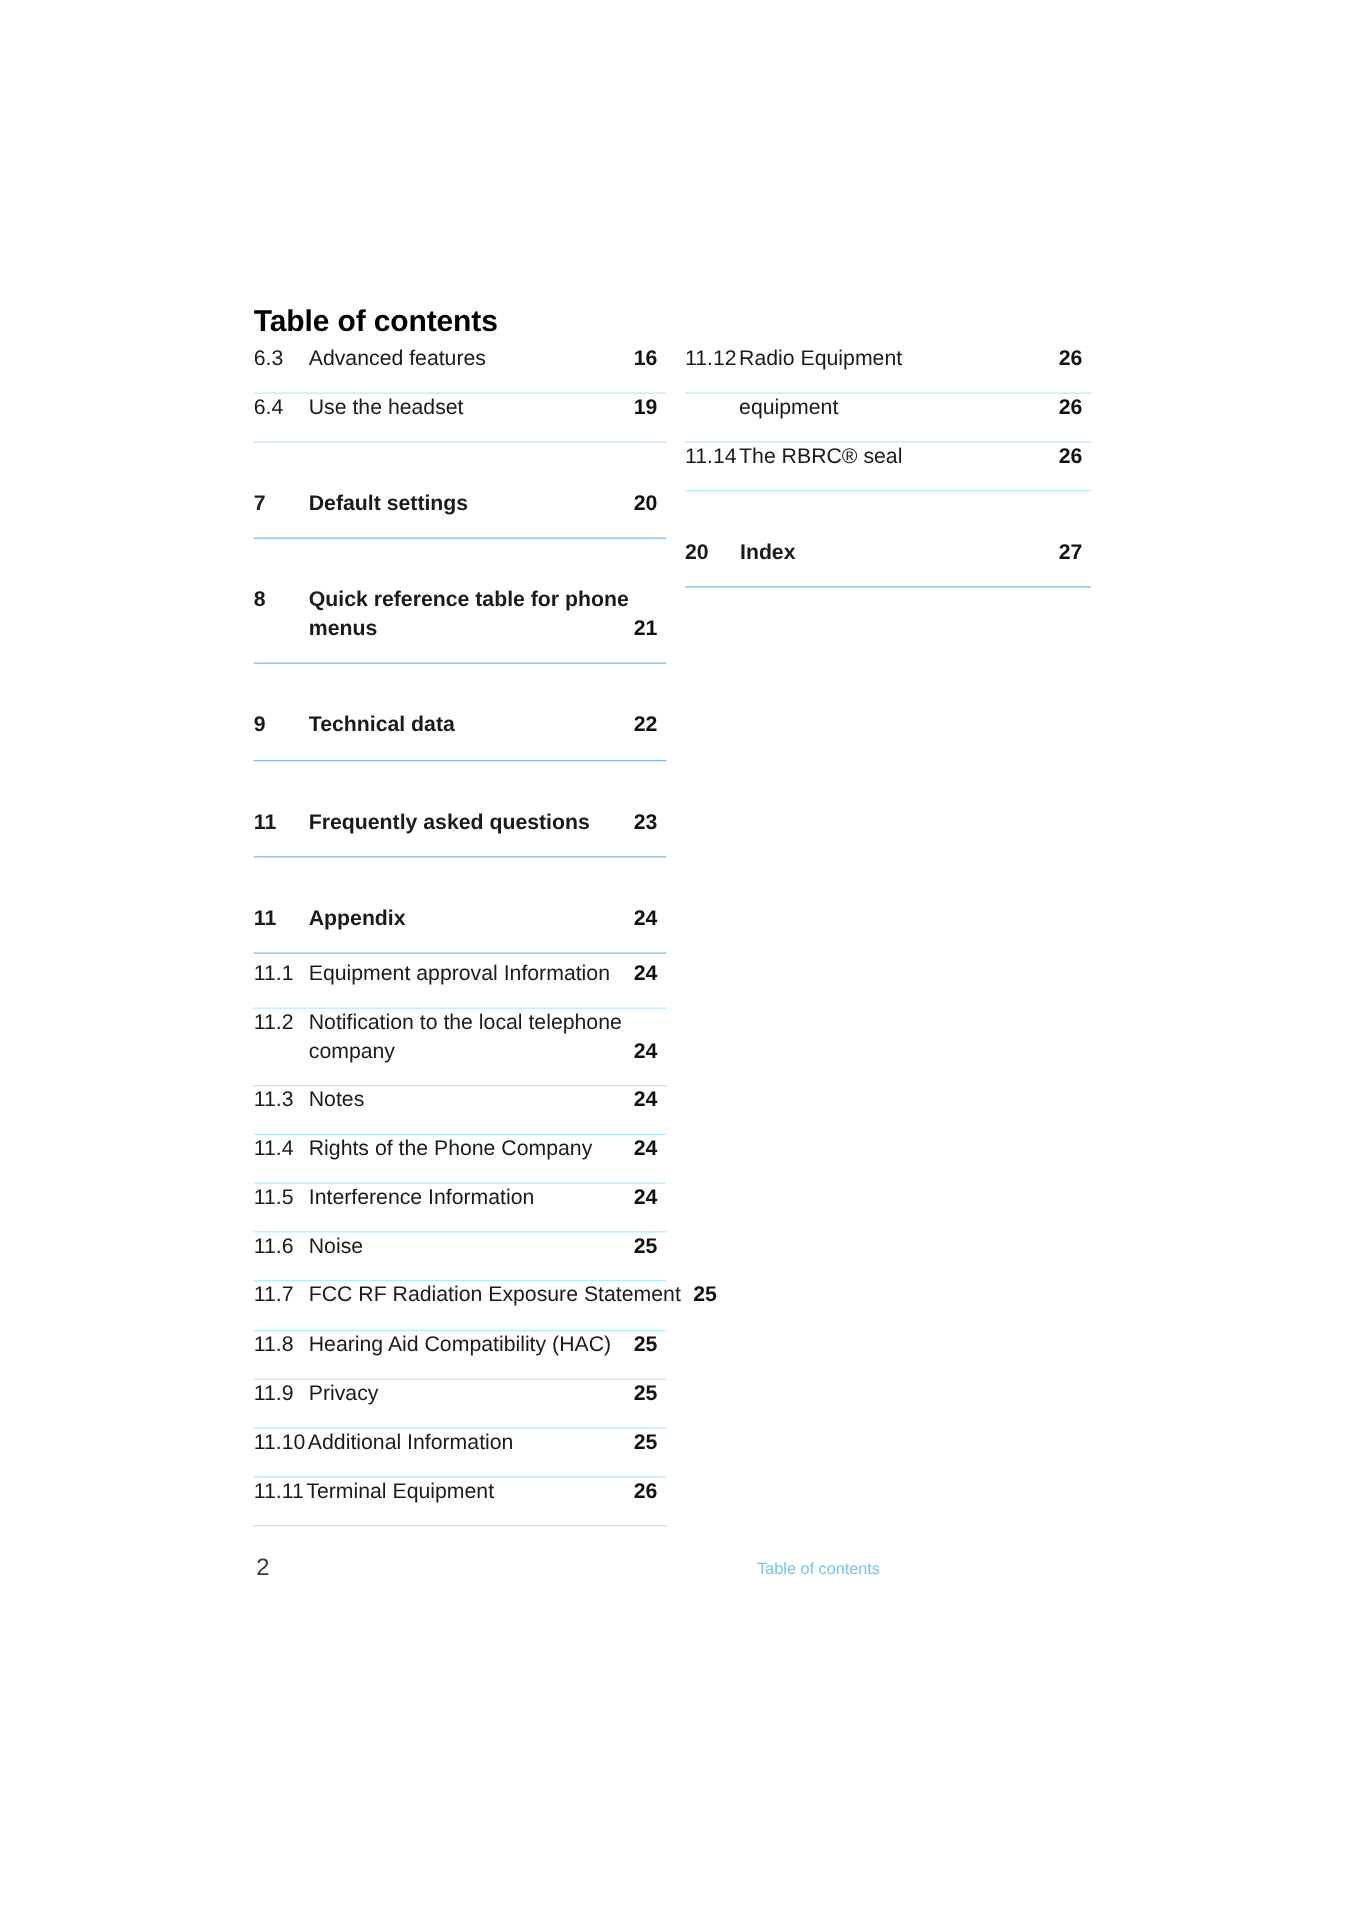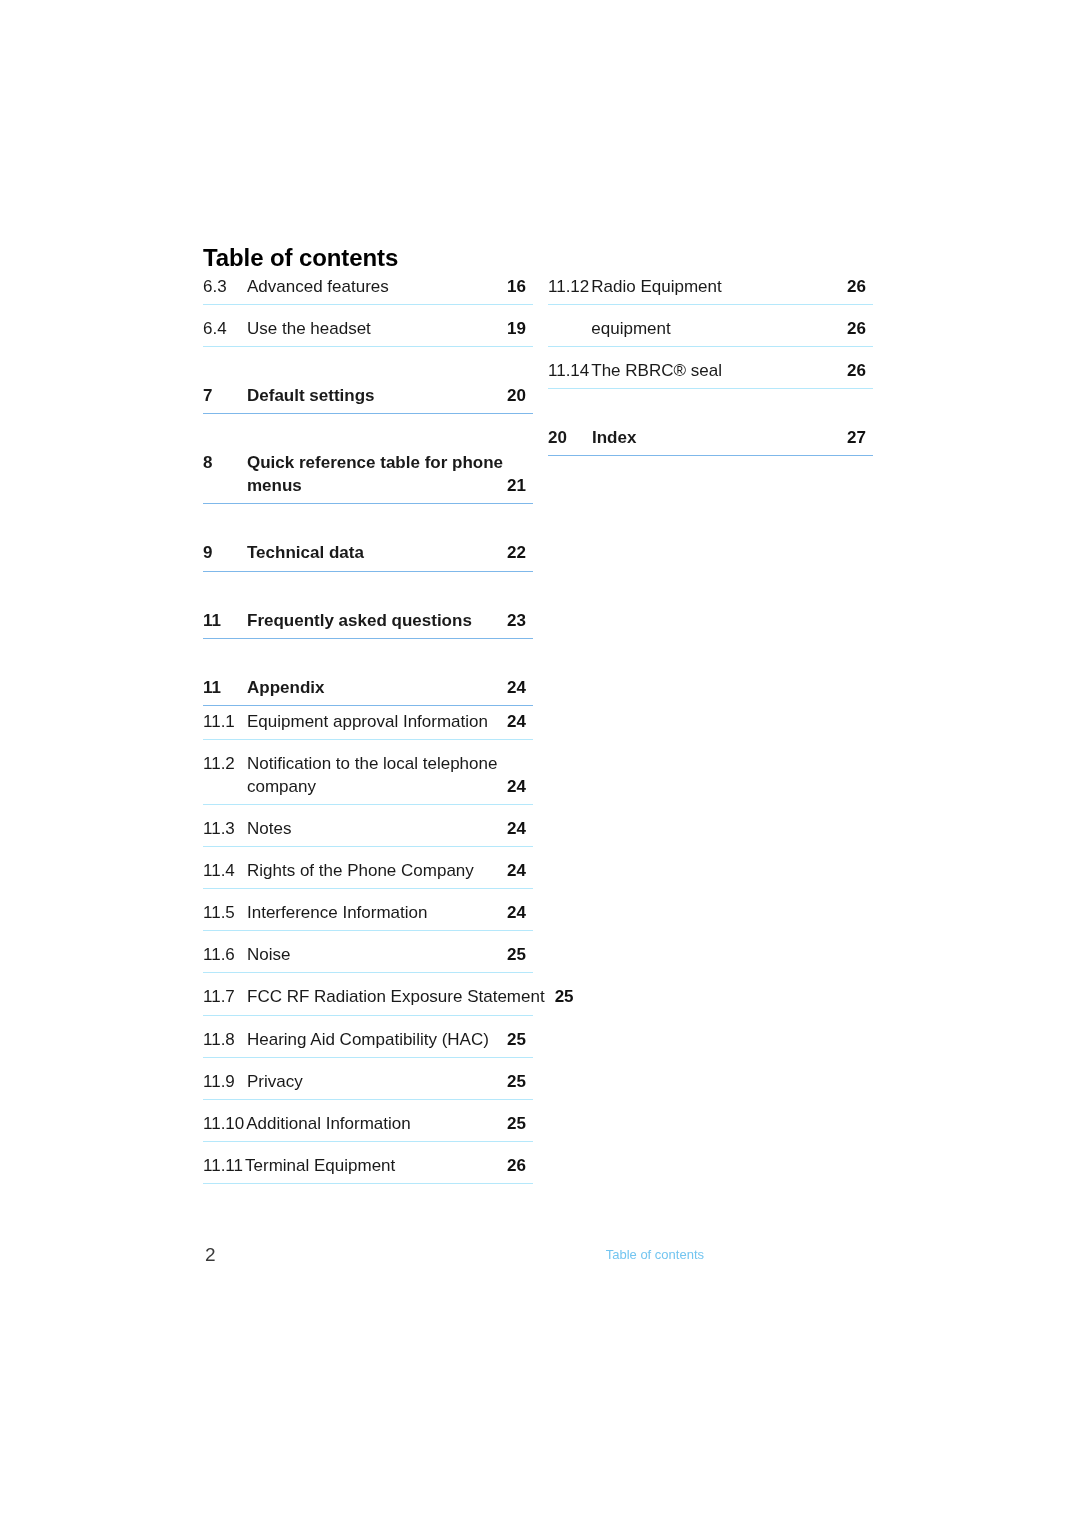--- a/index.html
+++ b/index.html
@@ -49,30 +49,30 @@
     position: absolute;
     top: 0;
   }
   .col-left  { left: 203px; width: 330px; }
   .col-right { left: 548px; width: 325px; }
 
   
   .entry {
     position: relative;
     box-sizing: border-box;
-    padding-bottom: 6px;
+    padding-bottom: 16px;
     border-bottom: 1.4px solid #b5e8fb;
   }
   .entry.bold {
     border-bottom-color: #7fb8ea;
   }
   
   .entry.gap-before { margin-top: 38px; }
   .entry.gap-small  { margin-top: 5px; }
-  .entry.gap-none   { margin-top: 13px; }
+  .entry.gap-none   { }
 
   .row {
     display: flex;
     align-items: baseline;
     line-height: 1.30;
   }
   .row + .row { margin-top: 1px; }
 
   .num {
     flex: 0 0 auto;

